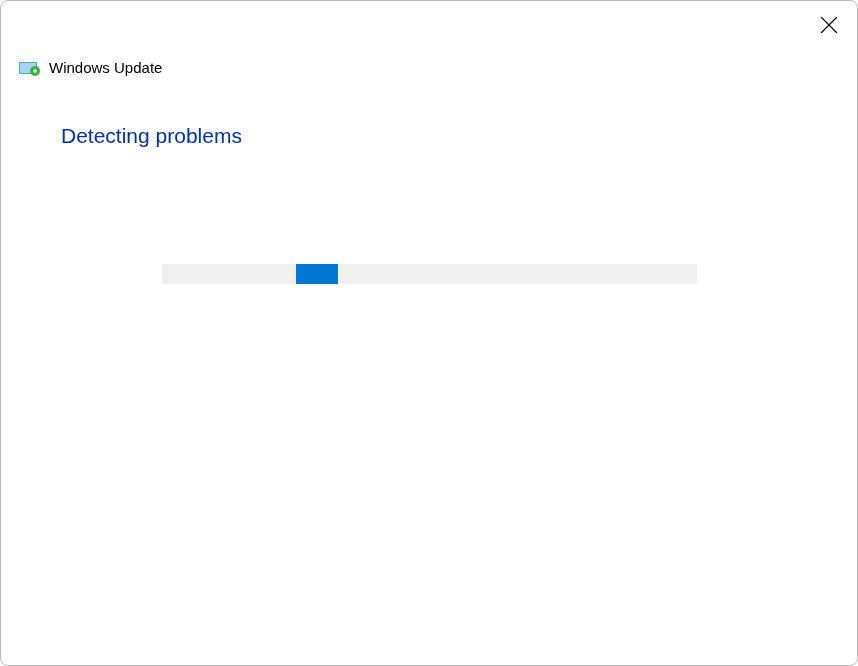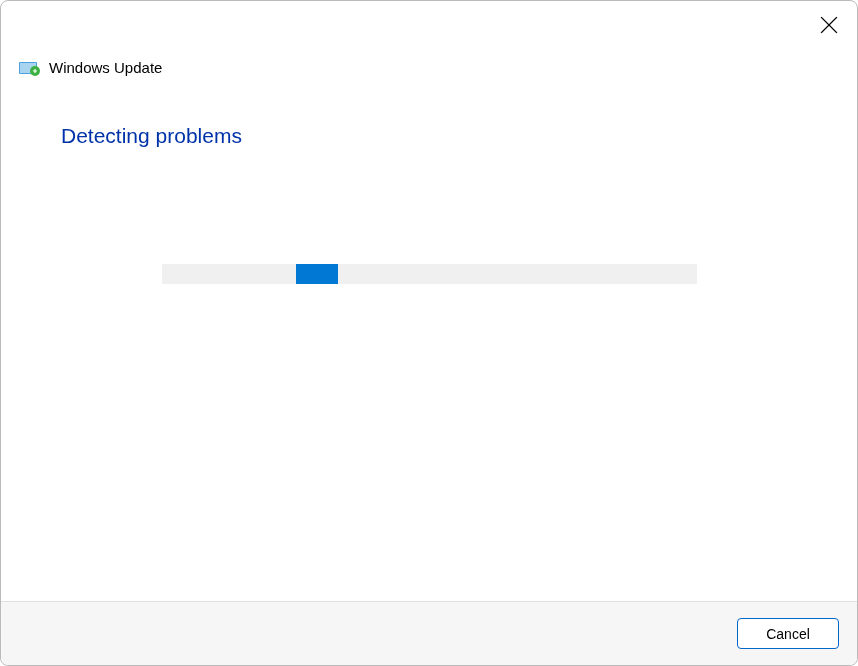--- a/index.html
+++ b/index.html
@@ -141,17 +141,14 @@
     <span class="app-title">Windows Update</span>
   </div>
 
   <div class="content">
     <h1 class="heading">Detecting problems</h1>
     <div class="progress-track">
       <div class="progress-fill"></div>
     </div>
   </div>
 
-  <div class="footer">
-    <button class="cancel-btn">Cancel</button>
-  </div>
 
 </div>
 
 </body></html>

